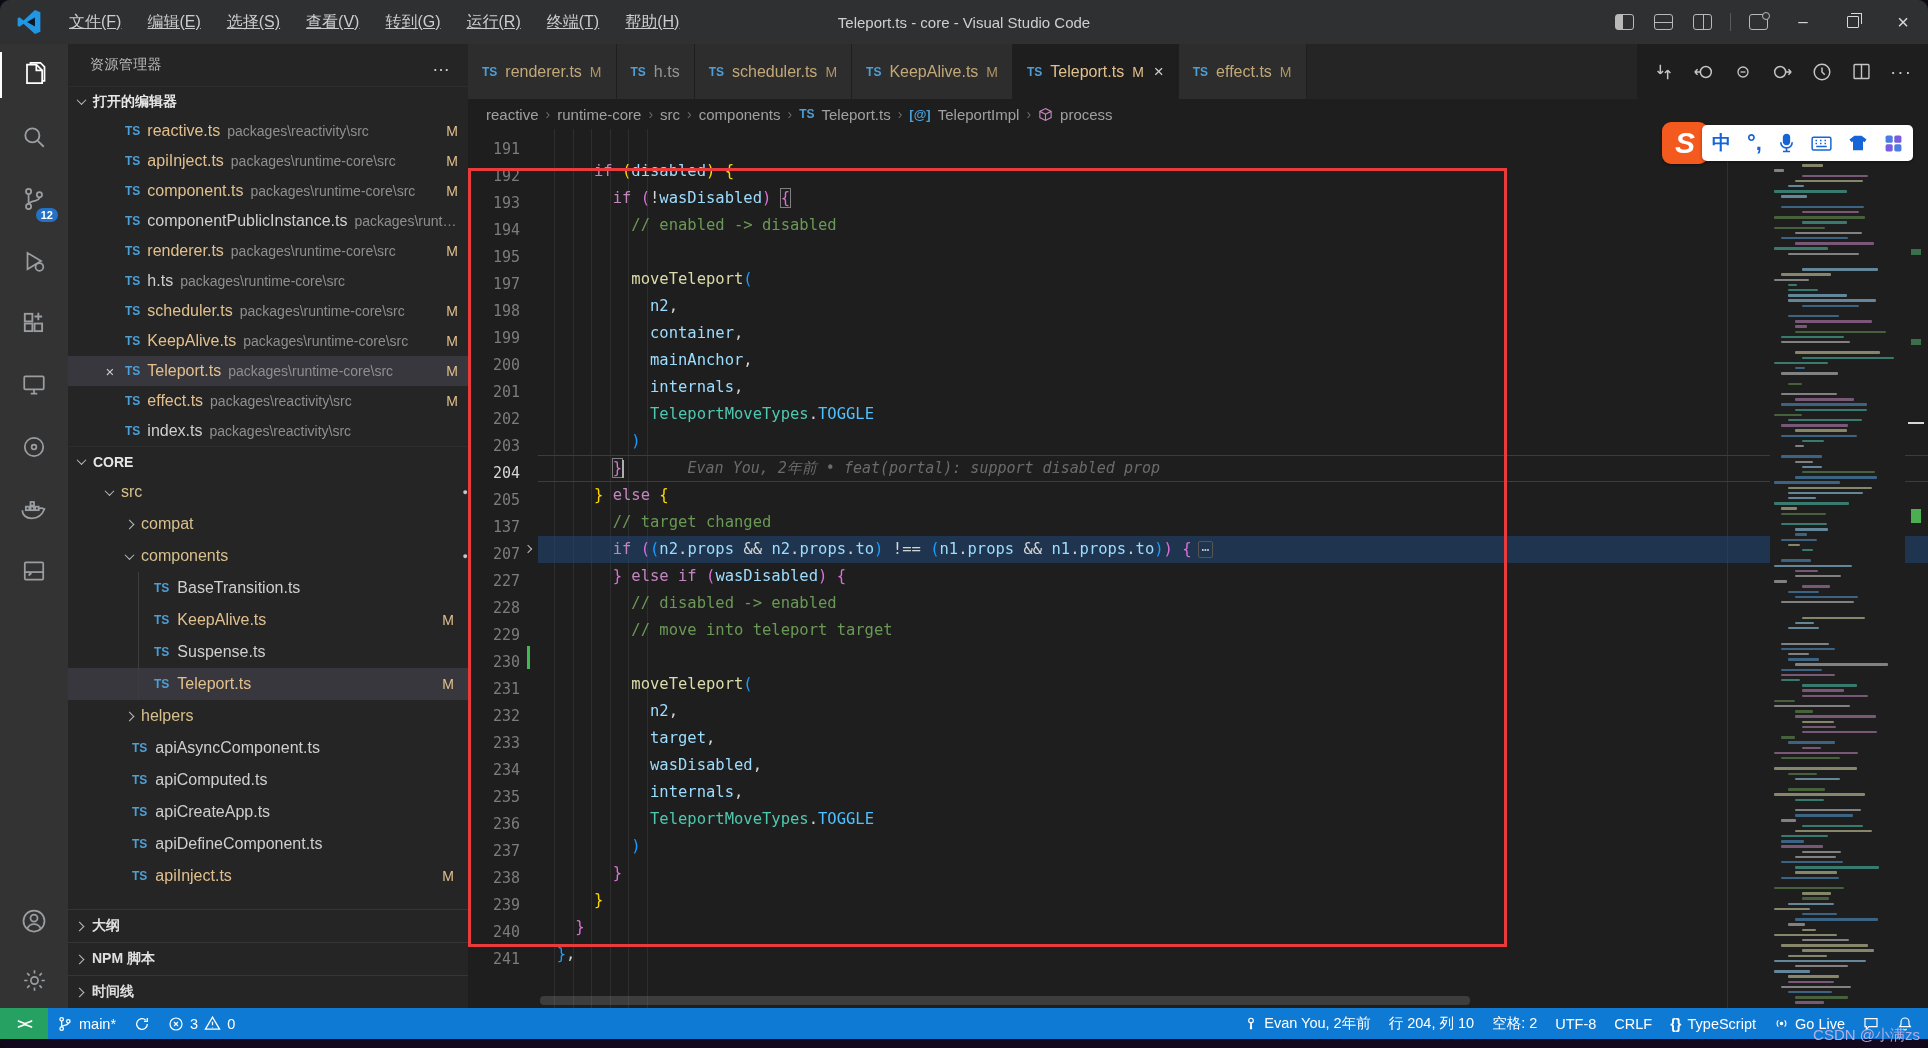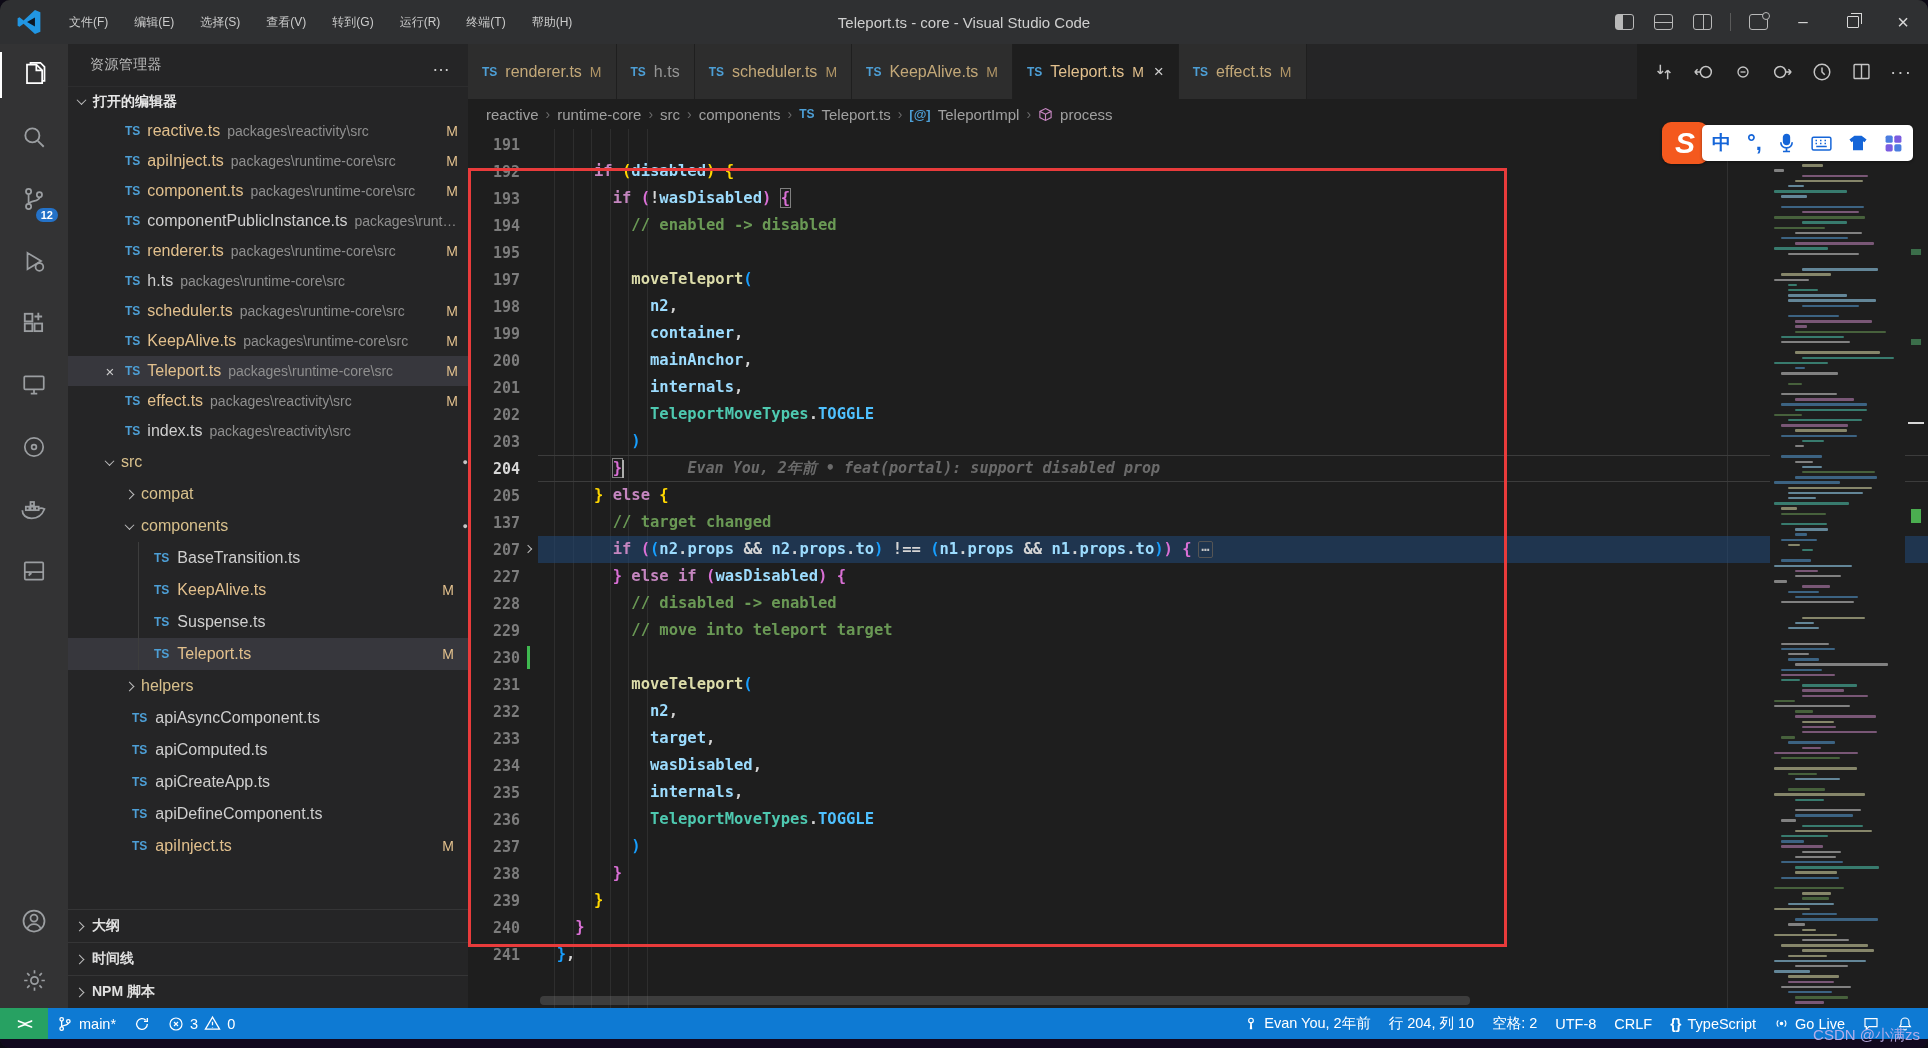--- a/index.html
+++ b/index.html
@@ -5,21 +5,21 @@
   * { margin:0; padding:0; box-sizing:border-box; }
   html,body { width:1928px; height:1048px; background:#0d0a16; overflow:hidden;
     font-family:"Liberation Sans", sans-serif; }
   #app { position:relative; width:1928px; height:1048px; background:#1e1e1e;
     border-radius:10px; overflow:hidden; }
 
   
   #titlebar { position:absolute; top:0; left:0; right:0; height:44px; background:#2f3032;
     display:flex; align-items:center; color:#cccccc; z-index:50; }
   #vslogo { width:26px; height:26px; margin:0 14px 0 16px; }
-  .menu-item { padding:0 13px; font-size:12px; height:100%; line-height:44px; cursor:default; }
+  .menu-item { padding:0 13px; font-size:16px; height:100%; line-height:44px; cursor:default;text-decoration:underline; }
   #wintitle { position:absolute; left:50%; transform:translateX(-50%); font-size:15px; color:#cfcfcf; }
   #wincontrols { margin-left:auto; display:flex; align-items:center; height:100%; }
   .lyt { width:19px; height:16px; border:1.6px solid #b9b9b9; border-radius:3px; position:relative; margin:0 10px; }
   .lyt-left::before  { content:''; position:absolute; left:0; top:0; bottom:0; width:7px; background:#b9b9b9; }
   .lyt-bottom::before{ content:''; position:absolute; left:0; right:0; bottom:0; height:6px; border-top:1.6px solid #b9b9b9; }
   .lyt-right::before { content:''; position:absolute; right:0; top:0; bottom:0; width:7px; border-left:1.6px solid #b9b9b9; }
   .vsep { width:1px; height:18px; background:#5a5a5a; margin:0 8px; }
   .lyt-cust { width:19px; height:16px; border:1.6px solid #b9b9b9; border-radius:3px; position:relative; margin:0 10px; }
   .lyt-cust::before { content:''; position:absolute; right:-3px; top:-3px; width:6px; height:6px; border-radius:50%;
     background:#2f3032; border:1.6px solid #b9b9b9; }
@@ -87,21 +87,21 @@
   #breadcrumbs { height:30px; display:flex; align-items:center; gap:7px; padding-left:18px; font-size:15px;
     color:#a0a0a0; flex:none; }
   .bc-sep { color:#6b6b6b; font-size:14px; }
   .bc-classicon { color:#4d9fd6; font-size:13px; font-weight:bold; }
 
   
   #codearea { position:relative; flex:1; overflow:hidden;
     font-family:"DejaVu Sans Mono","Liberation Mono",monospace; font-size:15.5px; }
   .iguide { position:absolute; top:0; bottom:0; width:1px; background:#2e2e2e; z-index:0; }
   #rows { position:absolute; top:2px; left:0; right:0; z-index:1; }
-  .crow { height:27px; display:flex; align-items:center; position:relative;font-weight:bold; }
+  .crow { height:27px; display:flex; align-items:flex-end; position:relative; }
   .crow .num { width:52px; text-align:right; color:#7c7c7c; font-size:15px; flex:none; }
   .crow.cur .num { color:#d7d7d7; }
   .crow .mark { width:18px; flex:none; position:relative; height:100%; }
   .gbar { position:absolute; left:7px; top:2px; bottom:2px; width:3px; background:#3fb950; }
   .fchev { position:absolute; left:5px; top:10px; width:6px; height:6px;
     border-right:1.7px solid #bdbdbd; border-bottom:1.7px solid #bdbdbd; transform:rotate(-45deg); }
   .crow pre { font-family:inherit; font-size:inherit; white-space:pre; line-height:27px; z-index:2; }
   .crow.cur::before { content:''; position:absolute; left:70px; right:0; top:0; bottom:0;
     border-top:1px solid #3c3c3c; border-bottom:1px solid #3c3c3c; }
   .crow.foldsel::before { content:''; position:absolute; left:70px; right:0; top:0; bottom:0; background:rgba(33,72,120,.55); }
@@ -328,20 +328,24 @@
           <span class="fpath">packages\reactivity\src</span>
           <span class="mbadge">M</span>
         </div>
         <div class="oe-row">
           <span class="oe-close"></span>
           <span class="tsicon">TS</span>
           <span class="fname">index.ts</span>
           <span class="fpath">packages\reactivity\src</span>
         </div>
       </div>
+    <div class="sec-head" style="padding-left:10px;">
+      <span class="chev down"></span>
+      <span>CORE</span>
+    </div>
     <div id="tree-wrap">
         <div class="tree-row" style="padding-left: 38px;">
           <span class="chev down"></span>
           <span class="lbl folder">src</span>
           <span class="sp"></span>
           <span class="dot">●</span>
         </div>
         <div class="tree-row" style="padding-left: 58px;">
           <span class="chev right"></span>
           <span class="lbl folder">compat</span>
@@ -406,25 +410,25 @@
           <span class="sp"></span>
           <span class="mbadge" style="margin-right: 14px;">M</span>
         </div>
       </div>
     <div class="bot-sec">
       <span class="chev right"></span>
       <span>大纲</span>
     </div>
     <div class="bot-sec">
       <span class="chev right"></span>
-      <span>时间线</span>
+      <span>NPM 脚本</span>
     </div>
     <div class="bot-sec">
       <span class="chev right"></span>
-      <span>NPM 脚本</span>
+      <span>时间线</span>
     </div>
   </div>
 
   <div id="editor">
     <div id="tabbar">
       <div id="tabs" style="display:flex;">
           <div class="tab">
             <span class="tsicon">TS</span>
             <span class="tname mod">renderer.ts</span>
             <span class="tm">M</span>

